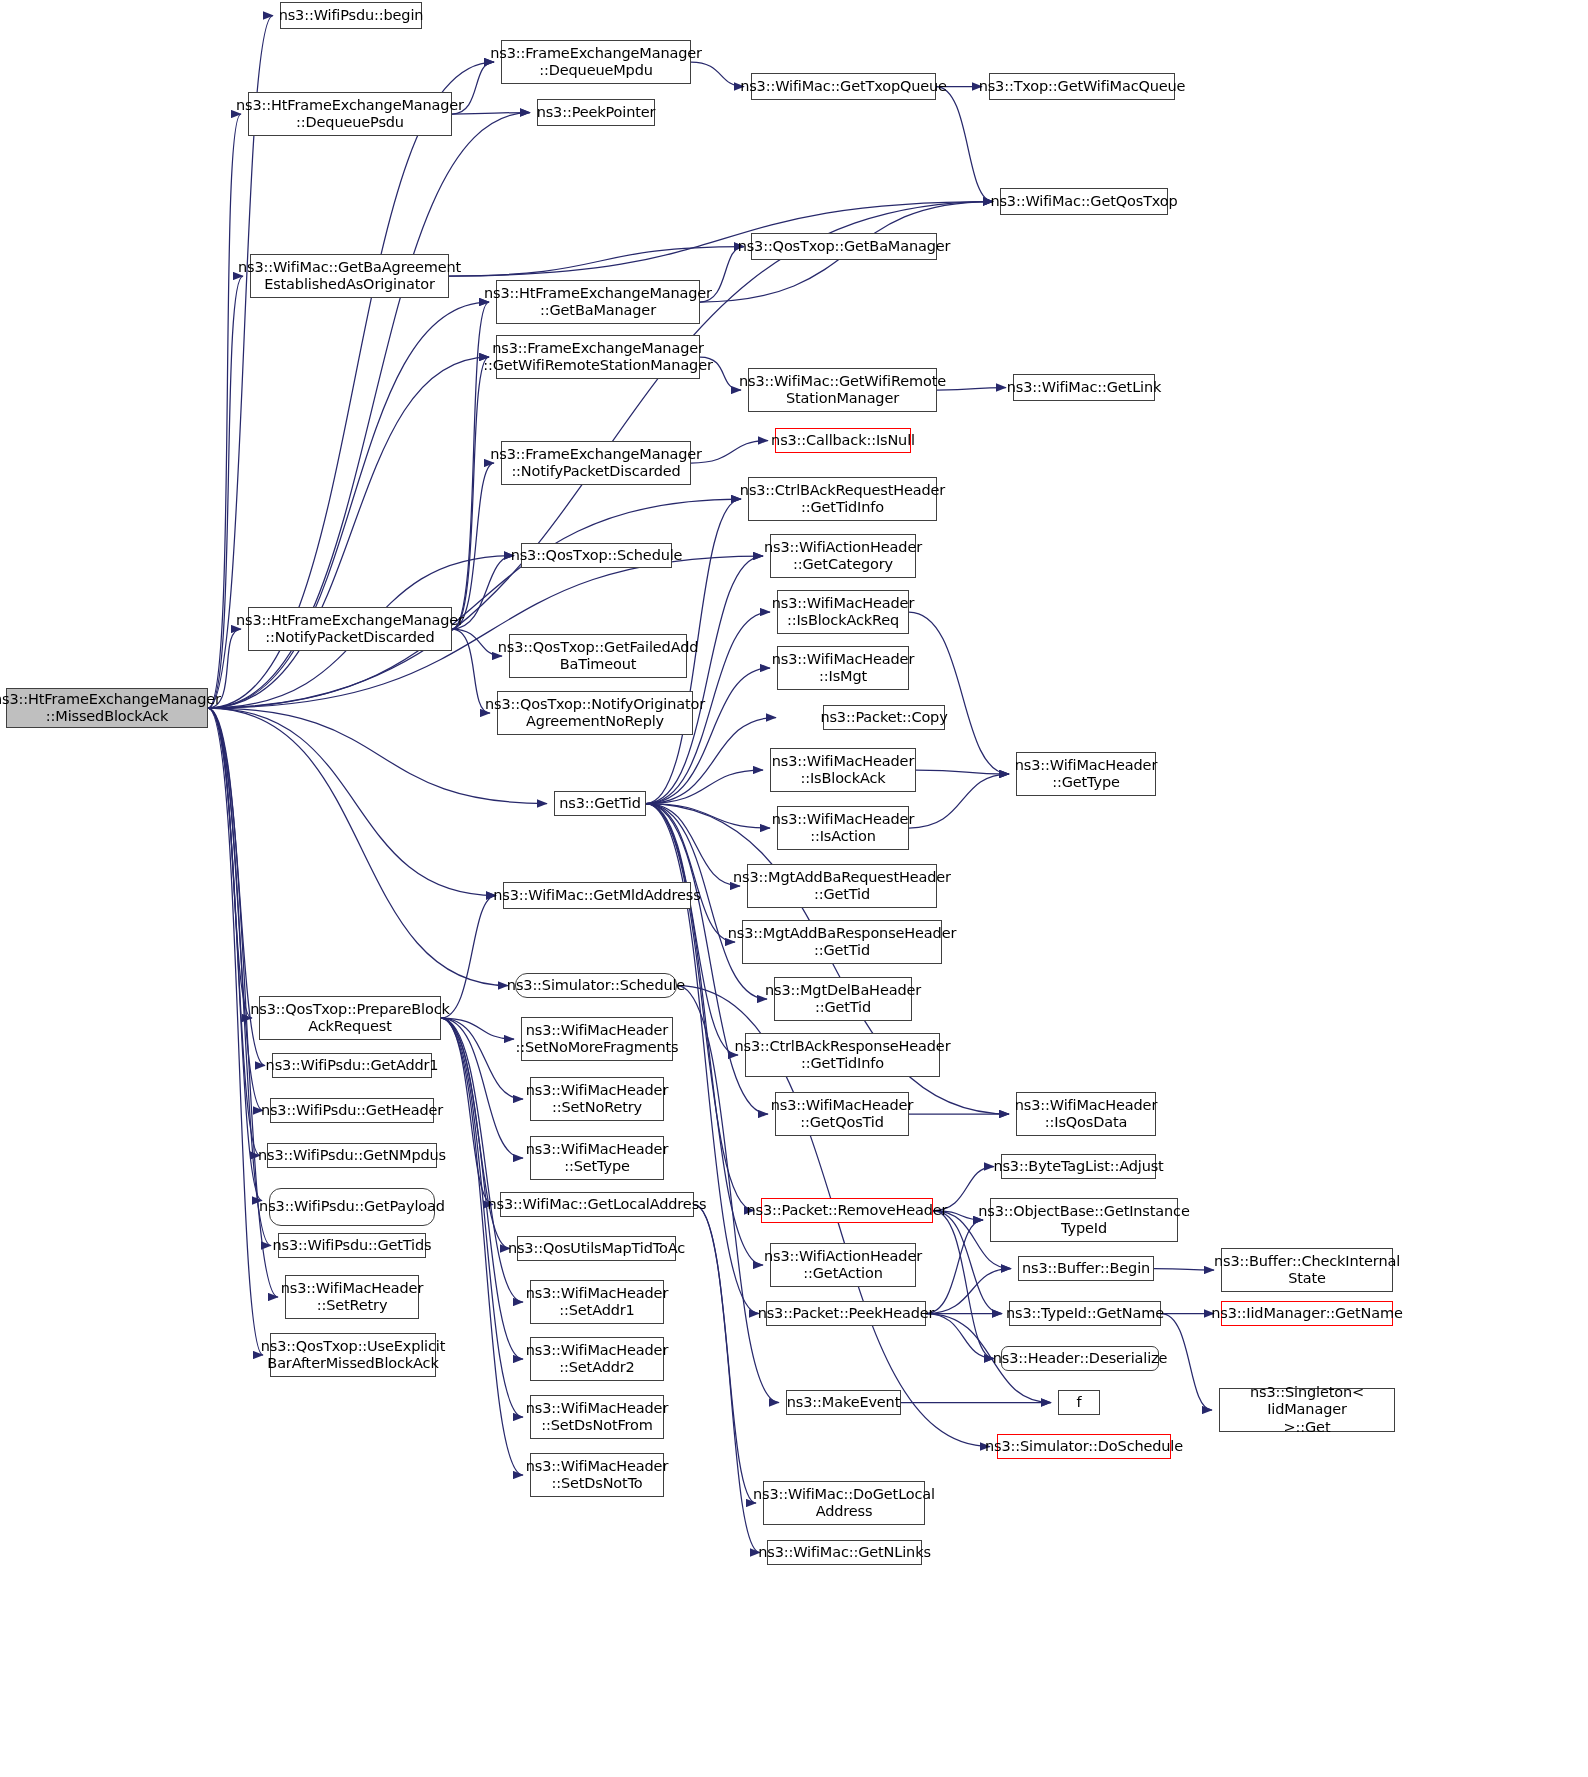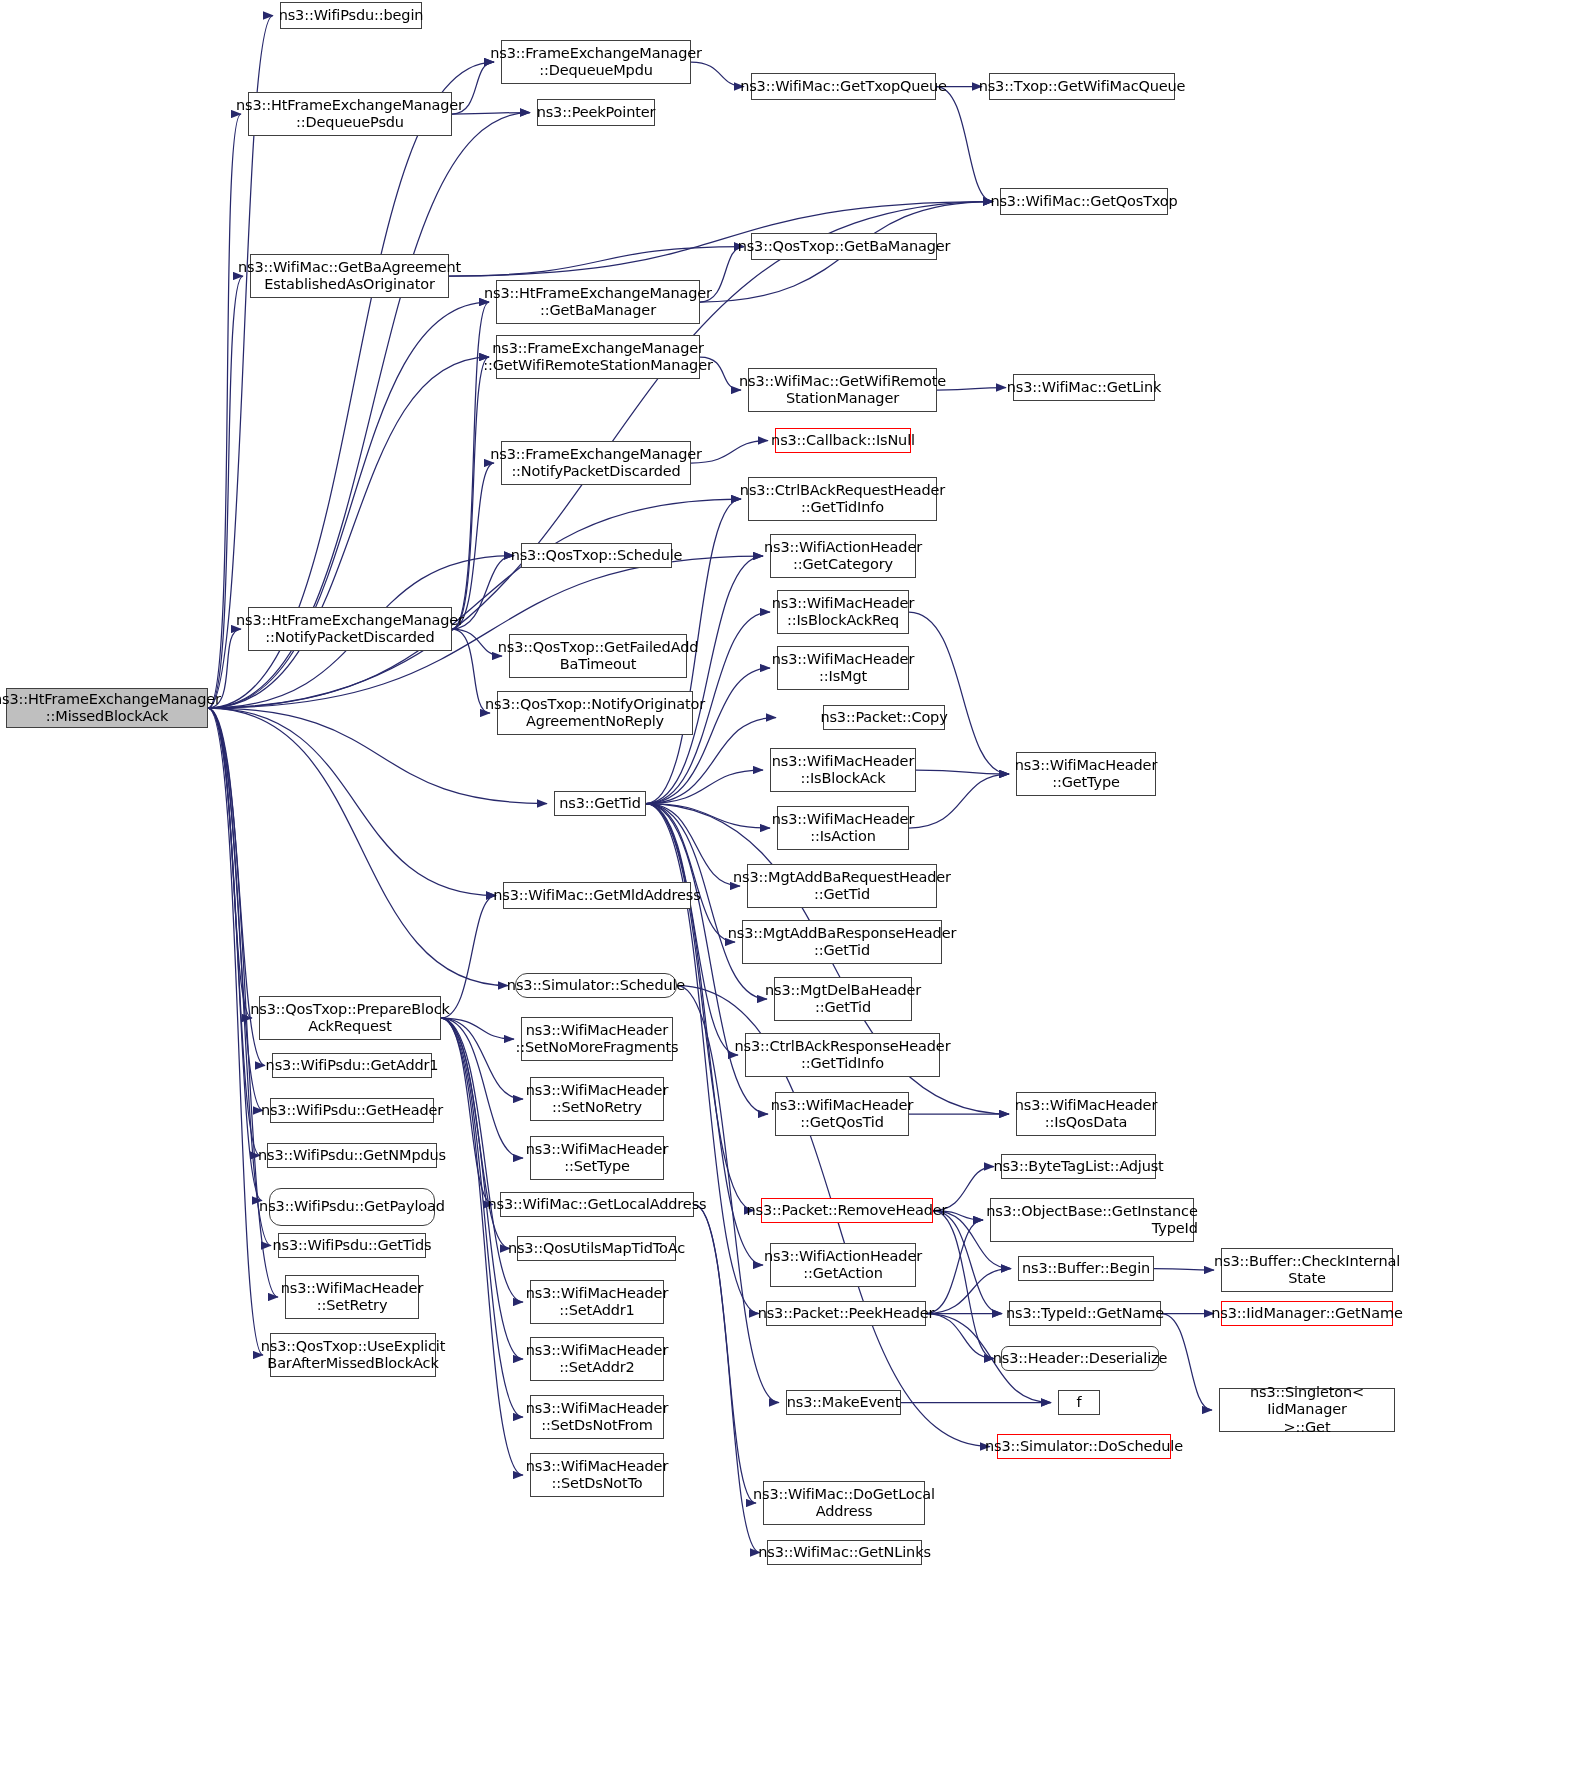--- a/index.html
+++ b/index.html
@@ -234,21 +234,21 @@
       <div class="node" style="left: 272px; top: 1053px; width: 160px; height: 25px;">ns3::WifiPsdu::GetAddr1</div>
       <div class="node" style="left: 270px; top: 1098px; width: 164px; height: 25px;">ns3::WifiPsdu::GetHeader</div>
       <div class="node" style="left: 267px; top: 1143px; width: 170px; height: 25px;">ns3::WifiPsdu::GetNMpdus</div>
       <div class="node" style="left: 269px; top: 1188px; width: 166px; height: 38px; border-radius: 12px;">ns3::WifiPsdu::GetPayload</div>
       <div class="node" style="left: 278px; top: 1233px; width: 148px; height: 25px;">ns3::WifiPsdu::GetTids</div>
       <div class="node" style="left: 285px; top: 1275px; width: 134px; height: 44px;">ns3::WifiMacHeader
 ::SetRetry</div>
       <div class="node" style="left: 270px; top: 1333px; width: 166px; height: 44px;">ns3::QosTxop::UseExplicit
 BarAfterMissedBlockAck</div>
       <div class="node alert" style="left: 761px; top: 1198px; width: 172px; height: 25px;">ns3::Packet::RemoveHeader</div>
-      <div class="node" style="left: 990px; top: 1198px; width: 204px; height: 44px; text-align: right;">ns3::ObjectBase::GetInstance
+      <div class="node" style="left: 990px; top: 1198px; width: 188px; height: 44px;">ns3::ObjectBase::GetInstance
 TypeId</div>
       <div class="node" style="left: 1018px; top: 1256px; width: 136px; height: 25px;">ns3::Buffer::Begin</div>
       <div class="node" style="left: 1221px; top: 1248px; width: 172px; height: 44px;">ns3::Buffer::CheckInternal
 State</div>
       <div class="node" style="left: 770px; top: 1243px; width: 146px; height: 44px;">ns3::WifiActionHeader
 ::GetAction</div>
       <div class="node" style="left: 766px; top: 1301px; width: 160px; height: 25px;">ns3::Packet::PeekHeader</div>
       <div class="node" style="left: 1009px; top: 1301px; width: 152px; height: 25px;">ns3::TypeId::GetName</div>
       <div class="node alert" style="left: 1221px; top: 1301px; width: 172px; height: 25px;">ns3::IidManager::GetName</div>
       <div class="node" style="left: 1001px; top: 1346px; width: 158px; height: 25px; border-radius: 7px;">ns3::Header::Deserialize</div>

